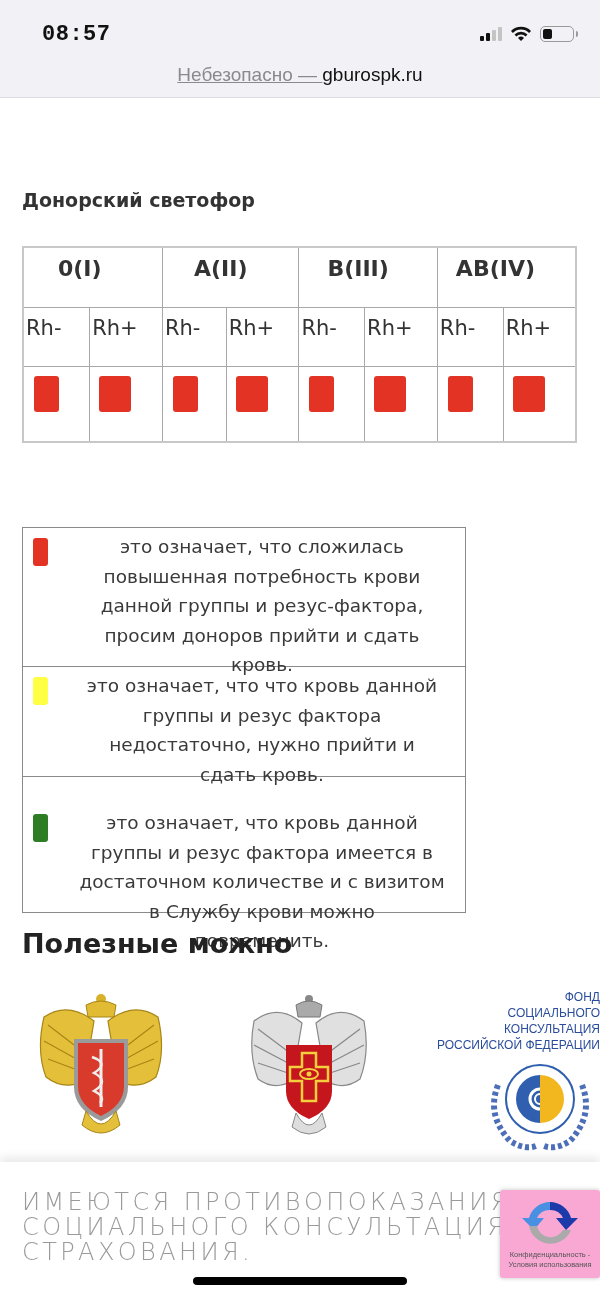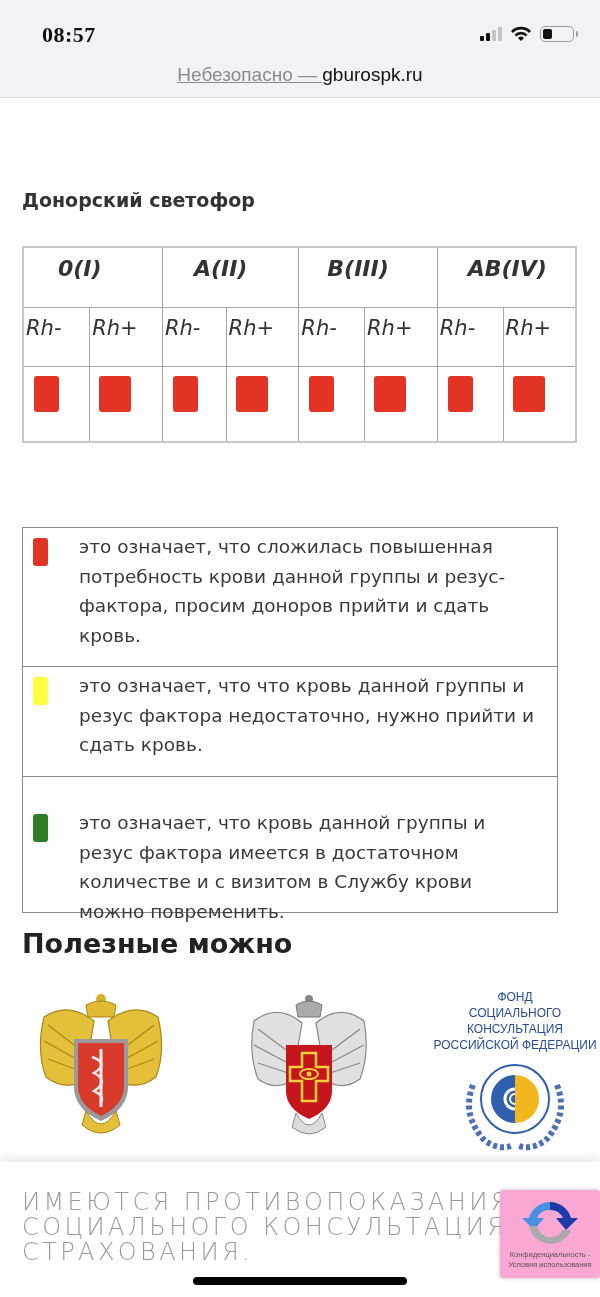--- a/index.html
+++ b/index.html
@@ -1,46 +1,46 @@
 <!DOCTYPE html>
 <html><head>
 <meta charset="utf-8">
 <style>
   * { box-sizing: border-box; margin: 0; padding: 0; }
   html, body { width: 600px; height: 1297px; overflow: hidden; background: #ffffff; }
   body { font-family: "DejaVu Sans", "Liberation Sans", sans-serif; color: #333; position: relative; }
 
   
   .chrome { position: absolute; left: 0; top: 0; width: 600px; height: 98px; background: #f2f2f6; border-bottom: 1px solid #dcdce0; }
-  .time { position: absolute; left: 42px; top: 22px; font-family: Liberation Serif, serif; font-weight: bold; font-size: 22px; color: #111; letter-spacing: 0.5px; }
+  .time { position: absolute; left: 42px; top: 22px; font-family: Liberation Mono, monospace; font-weight: bold; font-size: 22px; color: #111; letter-spacing: 0.5px; }
   .status-icons { position: absolute; right: 26px; top: 26px; display: flex; align-items: center; gap: 8px; }
   .signal { display: flex; align-items: flex-end; gap: 2px; height: 14px; }
   .signal span { display: block; width: 4px; border-radius: 1px; }
   .wifi { width: 22px; height: 16px; }
   .battery { width: 34px; height: 16px; border: 1.5px solid #9a9a9a; border-radius: 5px; position: relative; padding: 2px; }
   .battery .lvl { width: 9px; height: 100%; background: #111; border-radius: 2px; }
   .battery:after { content: ""; position: absolute; right: -5px; top: 4px; width: 2px; height: 6px; background: #9a9a9a; border-radius: 0 2px 2px 0; }
   .url { position: absolute; left: 0; right: 0; top: 64px; text-align: center; font-family: "Liberation Sans", sans-serif; font-size: 19px; }
   .url .insecure { color: #8a8a8e; text-decoration: underline; }
   .url .domain { color: #111; }
 
   .title { position: absolute; left: 22px; top: 189px; font-size: 19px; font-weight: bold; color: #333; }
 
   
-  table.blood { position: absolute; left: 22px; top: 246px; width: 555px; border-collapse: collapse; border: 2px solid #c8c8c8; font-style: italic; }
+  table.blood { position: absolute; left: 22px; top: 246px; width: 555px; border-collapse: collapse; border: 2px solid #c8c8c8; }
   table.blood td, table.blood th { border: 1px solid #a8a8a8; }
   table.blood th { height: 60px; font-size: 22px; font-weight: bold; color: #333; text-align: left; padding-left: 34px; vertical-align: top; padding-top: 8px; }
   table.blood td.rh { height: 59px; font-size: 21px; font-family: "DejaVu Sans", sans-serif; color: #333; vertical-align: top; padding-top: 8px; padding-left: 2px; margin-top: 8px; }
   table.blood td.sq { height: 76px; vertical-align: top; padding-top: 9px; }
   .rs { display: block; background: #e33324; border-radius: 3px; height: 36px; }
   .rs.narrow { width: 25px; margin-left: 10px; }
   .rs.wide { width: 32px; margin-left: 9px; }
 
   
-  .legend { position: absolute; left: 22px; top: 527px; width: 536px; border: 1.5px solid #8a8a8a; }
+  .legend { position: absolute; left: 22px; top: 527px; width: 444px; border: 1.5px solid #8a8a8a; text-align: center; }
   .legend-row { position: relative; border-bottom: 1.5px solid #8a8a8a; padding: 4px 20px 12px 56px; font-size: 18.5px; line-height: 29.5px; color: #3a3a3a; }
   .legend-row:last-child { border-bottom: none; margin-top: 27px; }
   .legend-row .dot { position: absolute; left: 10px; top: 10px; width: 15px; height: 28px; border-radius: 3px; }
 
   .links-title { position: absolute; left: 22px; top: 928px; font-size: 27px; color: #222; font-family: "DejaVu Sans", sans-serif; }
 
   .logos { position: absolute; left: 0; top: 985px; width: 600px; height: 170px; }
   .logo { position: absolute; }
   .logo-caption { position: absolute; top: 1160px; font-size: 15px; color: #555; letter-spacing: 1px; white-space: nowrap; }
 
@@ -78,21 +78,21 @@
 </div>
 
 <h3 class="title">Донорский светофор</h3>
 
 <table class="blood">
   <tbody>
       <tr>
     <th colspan="2" style="width:140px">0(I)</th>
     <th colspan="2" style="width:137px; padding-left:31px">A(II)</th>
     <th colspan="2" style="width:139px; padding-left:28px">B(III)</th>
-    <th colspan="2" style="width:139px; padding-left:30px">AB(IV)</th>
+    <th colspan="2" style="width:139px; padding-left:18px">AB(IV)</th>
   </tr>
   <tr>
     <td class="rh" style="width:67px">Rh-</td>
     <td class="rh" style="width:73px">Rh+</td>
     <td class="rh" style="width:64px">Rh-</td>
     <td class="rh" style="width:73px">Rh+</td>
     <td class="rh" style="width:66px">Rh-</td>
     <td class="rh" style="width:73px">Rh+</td>
     <td class="rh" style="width:66px">Rh-</td>
     <td class="rh" style="width:73px">Rh+</td>
@@ -166,21 +166,21 @@
     <path d="M70 32 Q94 12 118 30 Q124 62 114 88 Q98 100 80 90 Z" fill="#e0e0e0" stroke="#888" stroke-width="1.2"></path>
     <path d="M12 38 L44 62 M8 54 L42 72 M12 72 L42 82" stroke="#888" stroke-width="1.2"></path>
     <path d="M114 38 L82 62 M118 54 L84 72 M114 72 L84 82" stroke="#888" stroke-width="1.2"></path>
     <path d="M40 54 L86 54 L86 100 Q86 118 63 128 Q40 118 40 100 Z" fill="#c4161c"></path>
     <path d="M56 62 L70 62 L70 76 L82 76 L82 90 L70 90 L70 110 L56 110 L56 90 L44 90 L44 76 L56 76 Z" fill="none" stroke="#f4d03f" stroke-width="2.5"></path>
     <ellipse cx="63" cy="83" rx="9" ry="5" fill="none" stroke="#f4d03f" stroke-width="2"></ellipse>
     <circle cx="63" cy="83" r="2.5" fill="#f4d03f"></circle>
     <path d="M50 122 Q63 146 76 122 L80 136 Q63 150 46 136 Z" fill="#ddd" stroke="#888" stroke-width="1"></path>
   </svg>
 
-  <div class="logo" style="left:430px;top:4px;width:170px;text-align:center;font-family:'Liberation Sans',sans-serif;font-size:12px;line-height:16px;color:#2a4d9b;">
+  <div class="logo" style="left:430px;top:4px;width:170px;text-align:right;font-family:'Liberation Sans',sans-serif;font-size:12px;line-height:16px;color:#2a4d9b;">
     <div>ФОНД</div>
     <div>СОЦИАЛЬНОГО КОНСУЛЬТАЦИЯ</div>
     <div>РОССИЙСКОЙ ФЕДЕРАЦИИ</div>
     <svg width="120" height="96" viewBox="0 0 120 96" style="margin-top:2px">
       <path d="M18 30 Q6 60 30 86 Q46 96 58 90" fill="none" stroke="#4d6fb8" stroke-width="6" stroke-dasharray="4 3"></path>
       <path d="M102 30 Q114 60 90 86 Q74 96 62 90" fill="none" stroke="#4d6fb8" stroke-width="6" stroke-dasharray="4 3"></path>
       <circle cx="60" cy="44" r="34" fill="#fff" stroke="#2f5fae" stroke-width="2"></circle>
       <path d="M60 20 A24 24 0 0 0 60 68 Z" fill="#2f5fae"></path>
       <path d="M60 20 A24 24 0 0 1 60 68 Z" fill="#f2b71f"></path>
       <path d="M60 34 A10 10 0 0 0 60 54" fill="none" stroke="#fff" stroke-width="3"></path>

